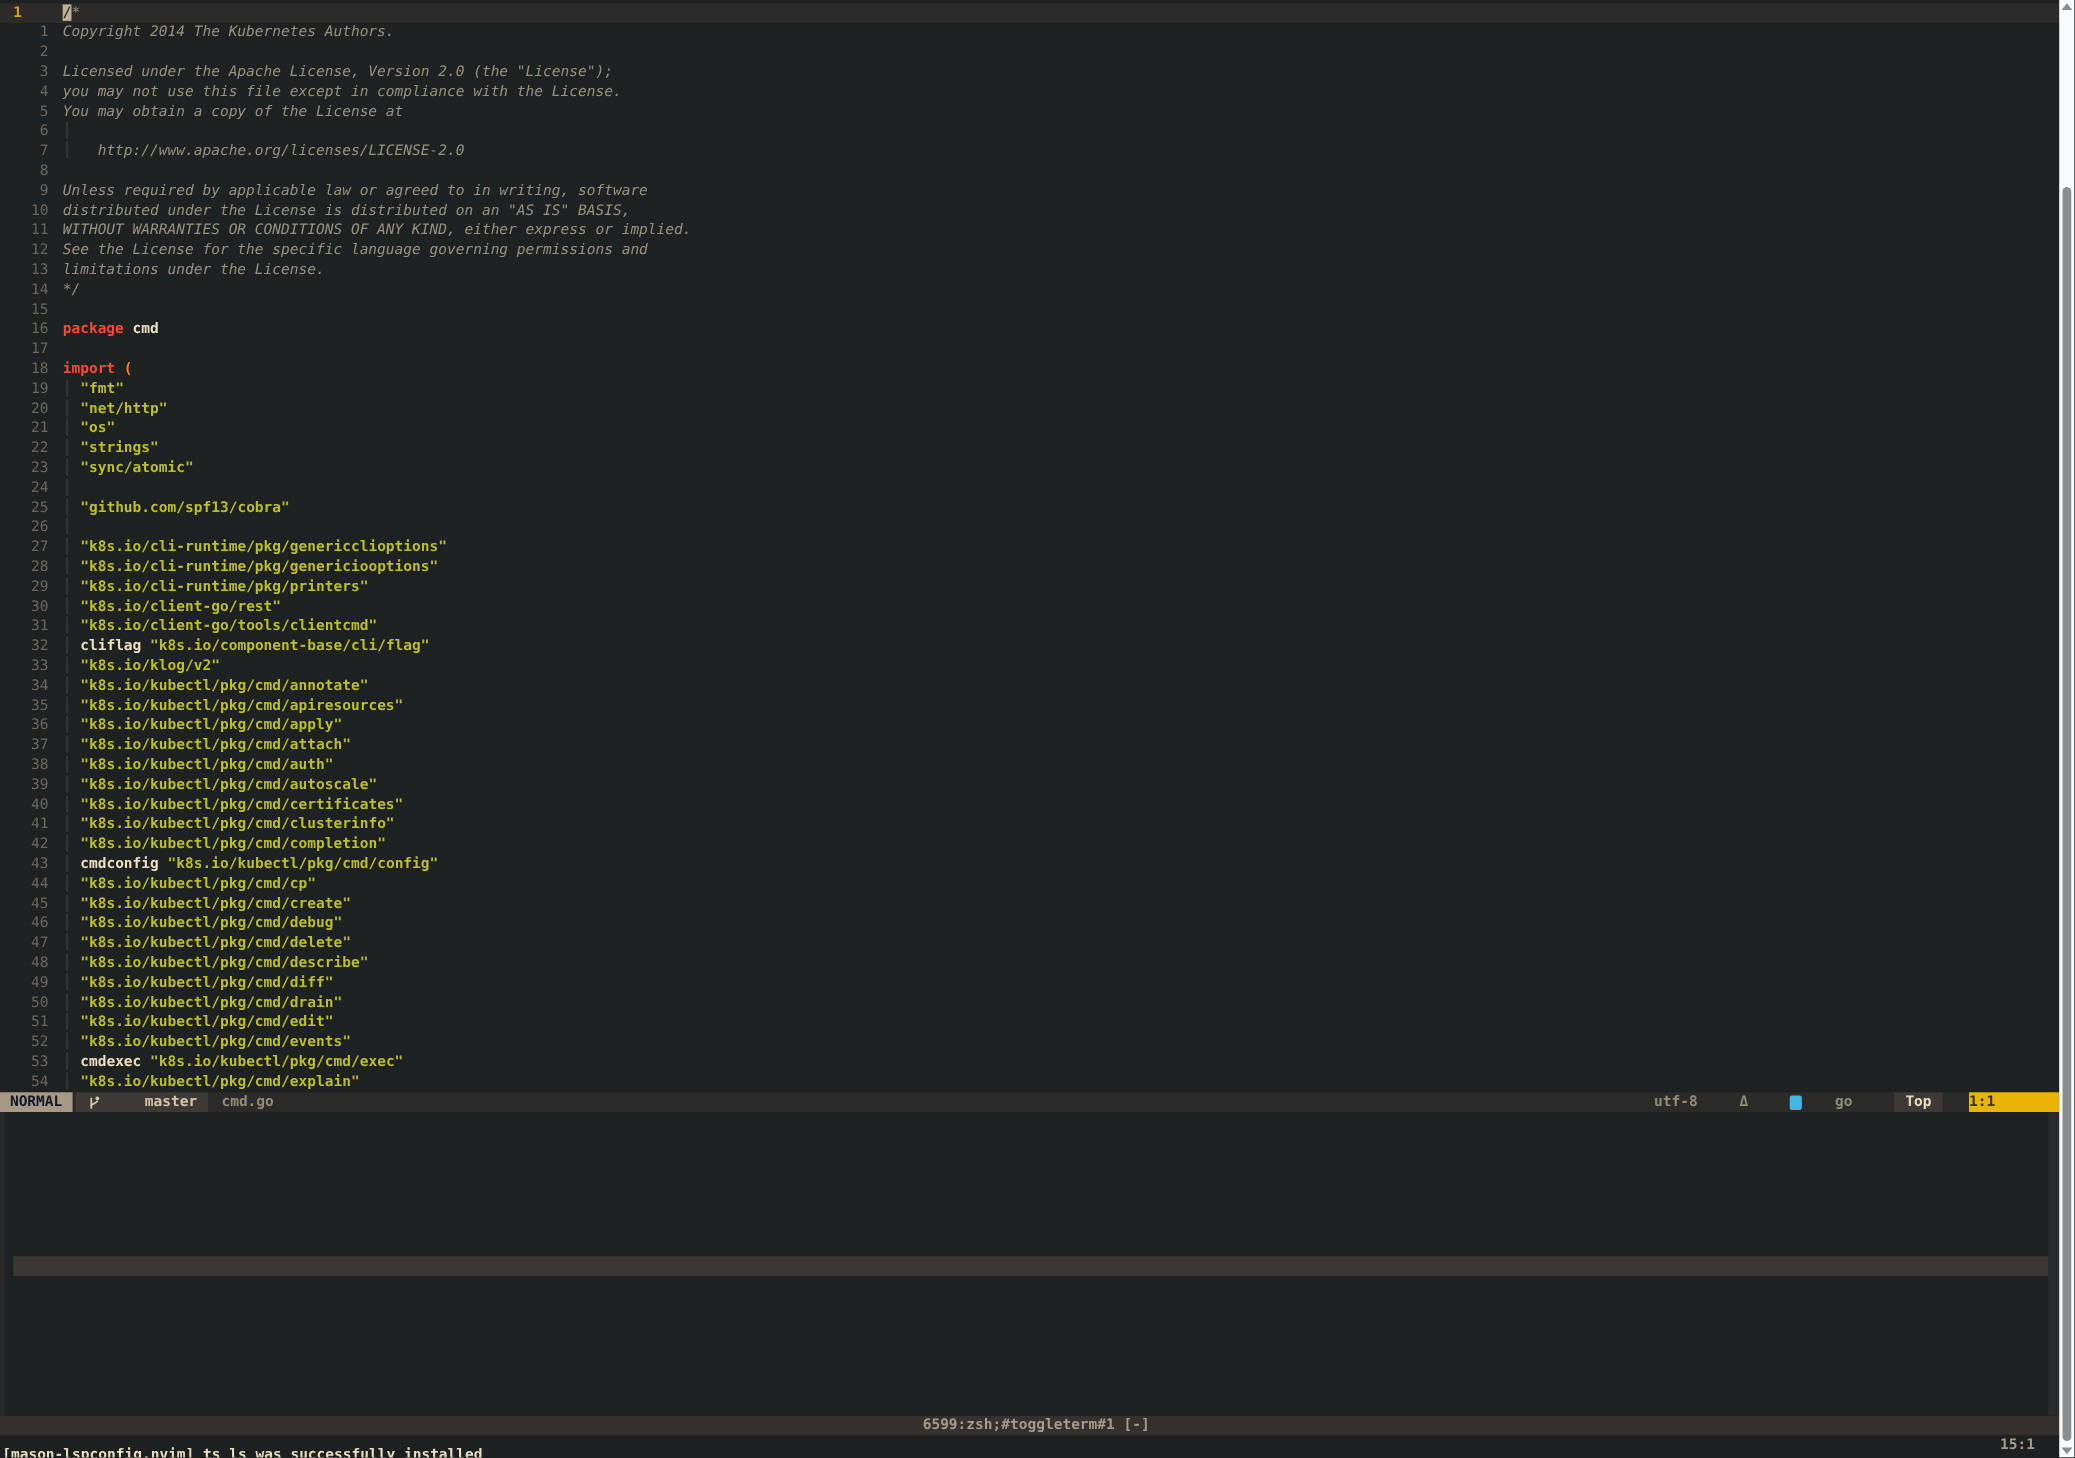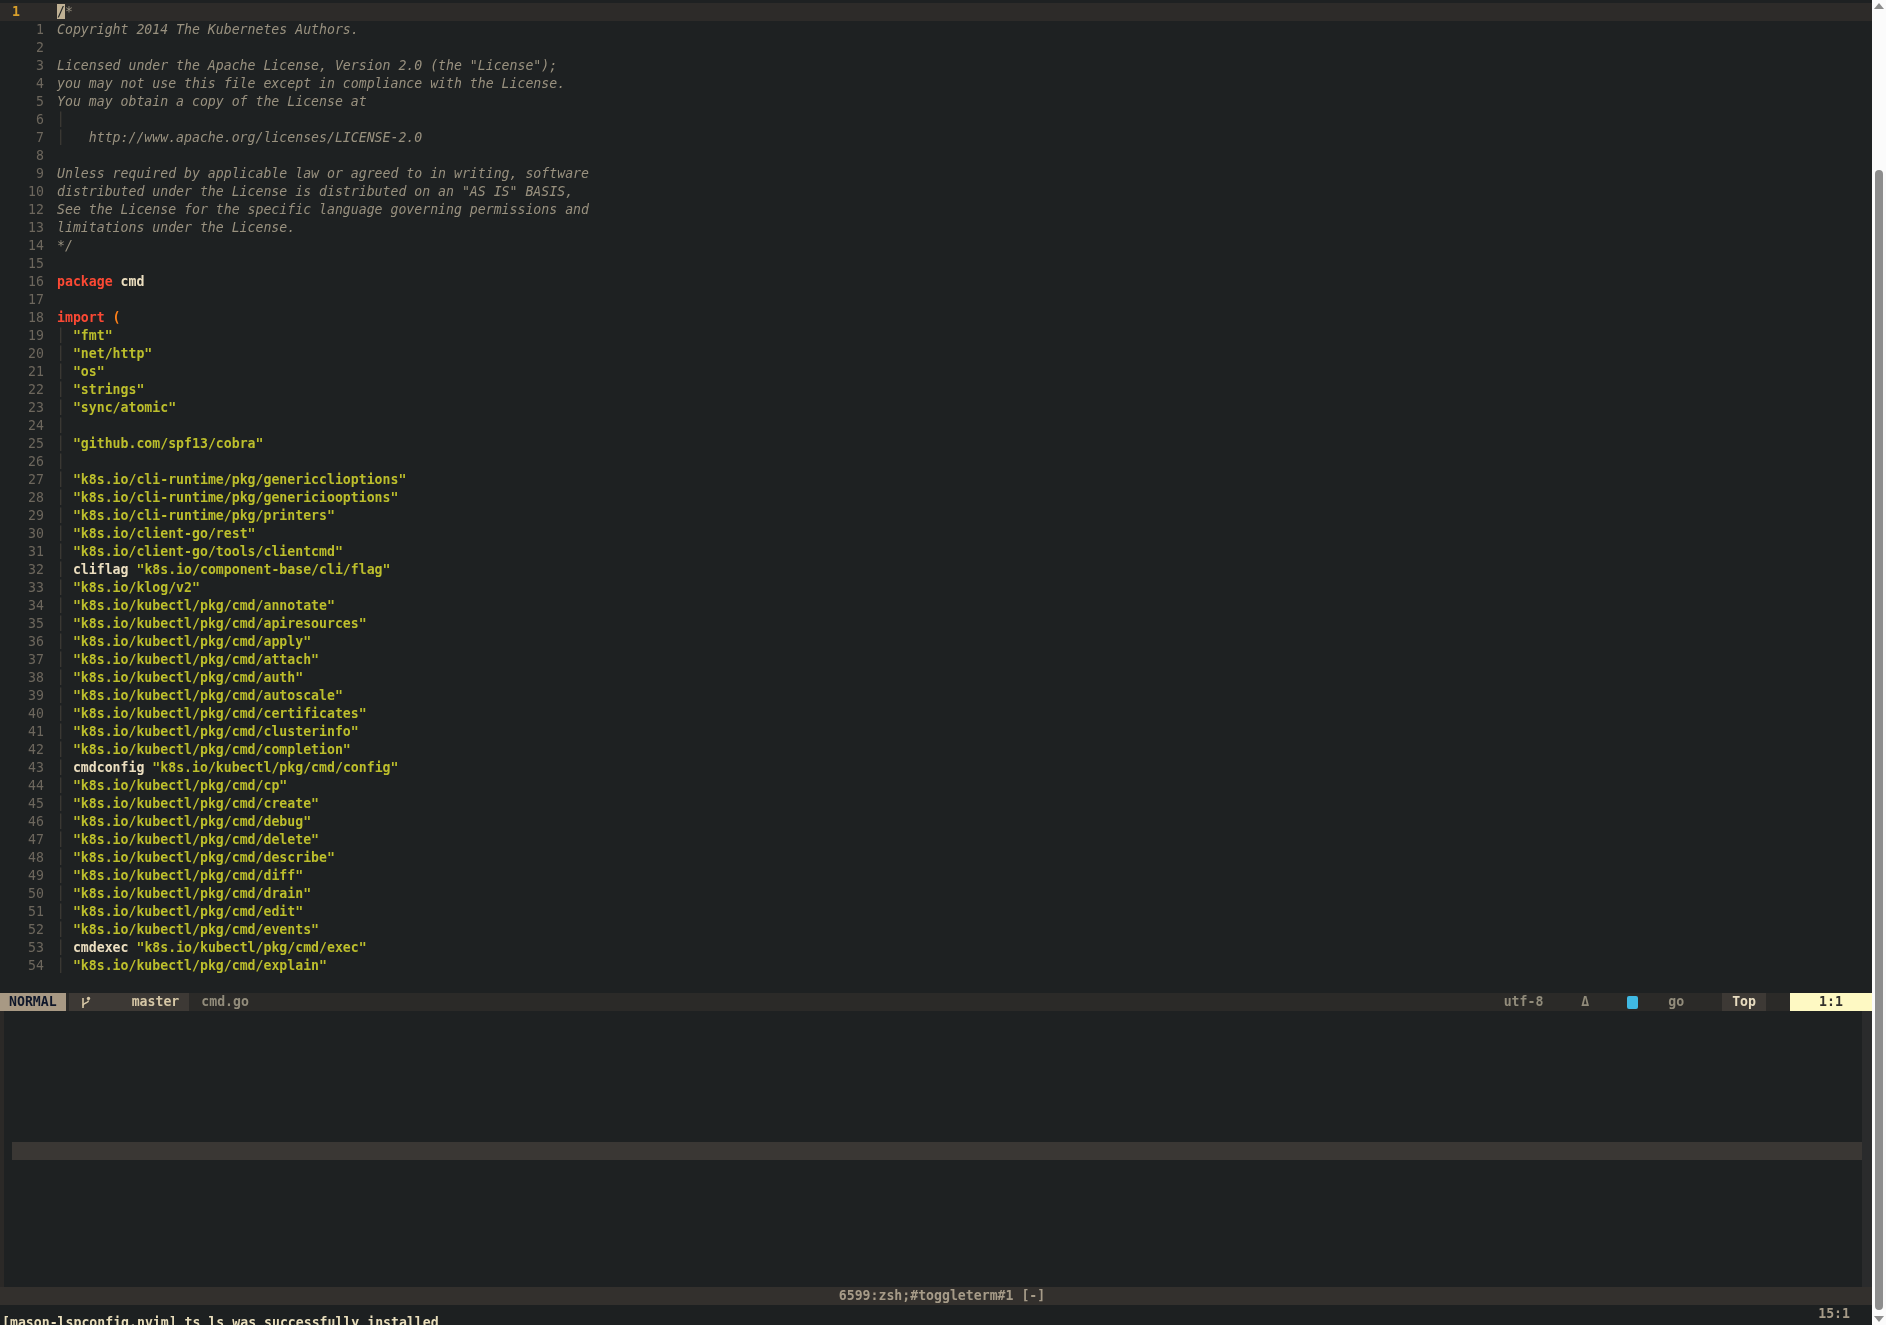--- a/index.html
+++ b/index.html
@@ -30,21 +30,21 @@
   .statusline{height:18px;background:#2b2a28;display:flex;align-items:stretch;font-weight:bold;}
   .seg{display:flex;align-items:center;}
   .seg-a{background:#a89984;color:#0f172a;padding:0 9px;}
   .seg-b{background:#3d3935;color:#d6c7a6;padding:0 10px;margin-left:3px;gap:35px;}
   .seg-file{color:#928c7b;padding:0 12px;font-weight:bold;}
   .sl-spacer{flex:1;}
   .sl-right{display:flex;align-items:center;color:#928c7b;gap:24px;}
   .sl-item{margin-right:14px;}
   .ft-icon{width:11px;height:13px;border-radius:2px;background:#40b9e3;display:inline-block;margin-right:6px;}
   .seg-top{background:#3d3935;color:#e8dcc0;padding:0 10px;}
-  .seg-pos{background:#fef9c3;color:#32302c;width:82px;justify-content:center;}
+  .seg-pos{background:#eab308;color:#32302c;width:82px;}
 
   
   .term-win{position:relative;width:100%;height:276px;background:#1e2122;}
   .term-left-strip{position:absolute;left:0;top:0;bottom:0;width:4px;background:#2b2927;}
   .term-right-strip{position:absolute;right:0;top:0;bottom:0;width:10px;background:#2a2b2c;}
   .term-band{position:absolute;left:12px;right:10px;top:131px;height:18px;background:#3a3734;}
 
   
   .term-status{height:18px;background:#33302d;color:#a69b88;font-weight:bold;display:flex;align-items:center;flex-direction:column;}
   .term-title{margin-left:12px;}
@@ -73,20 +73,21 @@
       <div class="row"><span class="ln">1</span><span class="code"><span class="cm">Copyright 2014 The Kubernetes Authors.</span></span></div>
       <div class="row"><span class="ln">2</span><span class="code"></span></div>
       <div class="row"><span class="ln">3</span><span class="code"><span class="cm">Licensed under the Apache License, Version 2.0 (the "License");</span></span></div>
       <div class="row"><span class="ln">4</span><span class="code"><span class="cm">you may not use this file except in compliance with the License.</span></span></div>
       <div class="row"><span class="ln">5</span><span class="code"><span class="cm">You may obtain a copy of the License at</span></span></div>
       <div class="row"><span class="ln">6</span><span class="code"><span class="gd">│</span></span></div>
       <div class="row"><span class="ln">7</span><span class="code"><span class="gd">│</span><span class="cm">   http://www.apache.org/licenses/LICENSE-2.0</span></span></div>
       <div class="row"><span class="ln">8</span><span class="code"></span></div>
       <div class="row"><span class="ln">9</span><span class="code"><span class="cm">Unless required by applicable law or agreed to in writing, software</span></span></div>
       <div class="row"><span class="ln">10</span><span class="code"><span class="cm">distributed under the License is distributed on an "AS IS" BASIS,</span></span></div>
+      <div class="row"><span class="ln">11</span><span class="code"><span class="cm">WITHOUT WARRANTIES OR CONDITIONS OF ANY KIND, either express or implied.</span></span></div>
       <div class="row"><span class="ln">12</span><span class="code"><span class="cm">See the License for the specific language governing permissions and</span></span></div>
       <div class="row"><span class="ln">13</span><span class="code"><span class="cm">limitations under the License.</span></span></div>
       <div class="row"><span class="ln">14</span><span class="code"><span class="cm">*/</span></span></div>
       <div class="row"><span class="ln">15</span><span class="code"></span></div>
       <div class="row"><span class="ln">16</span><span class="code"><span class="kw">package</span><span class="pl"> </span><span class="id">cmd</span></span></div>
       <div class="row"><span class="ln">17</span><span class="code"></span></div>
       <div class="row"><span class="ln">18</span><span class="code"><span class="kw">import</span><span class="pl"> </span><span class="pr">(</span></span></div>
       <div class="row"><span class="ln">19</span><span class="code"><span class="gd">│</span><span class="pl"> </span><span class="st">"fmt"</span></span></div>
       <div class="row"><span class="ln">20</span><span class="code"><span class="gd">│</span><span class="pl"> </span><span class="st">"net/http"</span></span></div>
       <div class="row"><span class="ln">21</span><span class="code"><span class="gd">│</span><span class="pl"> </span><span class="st">"os"</span></span></div>

